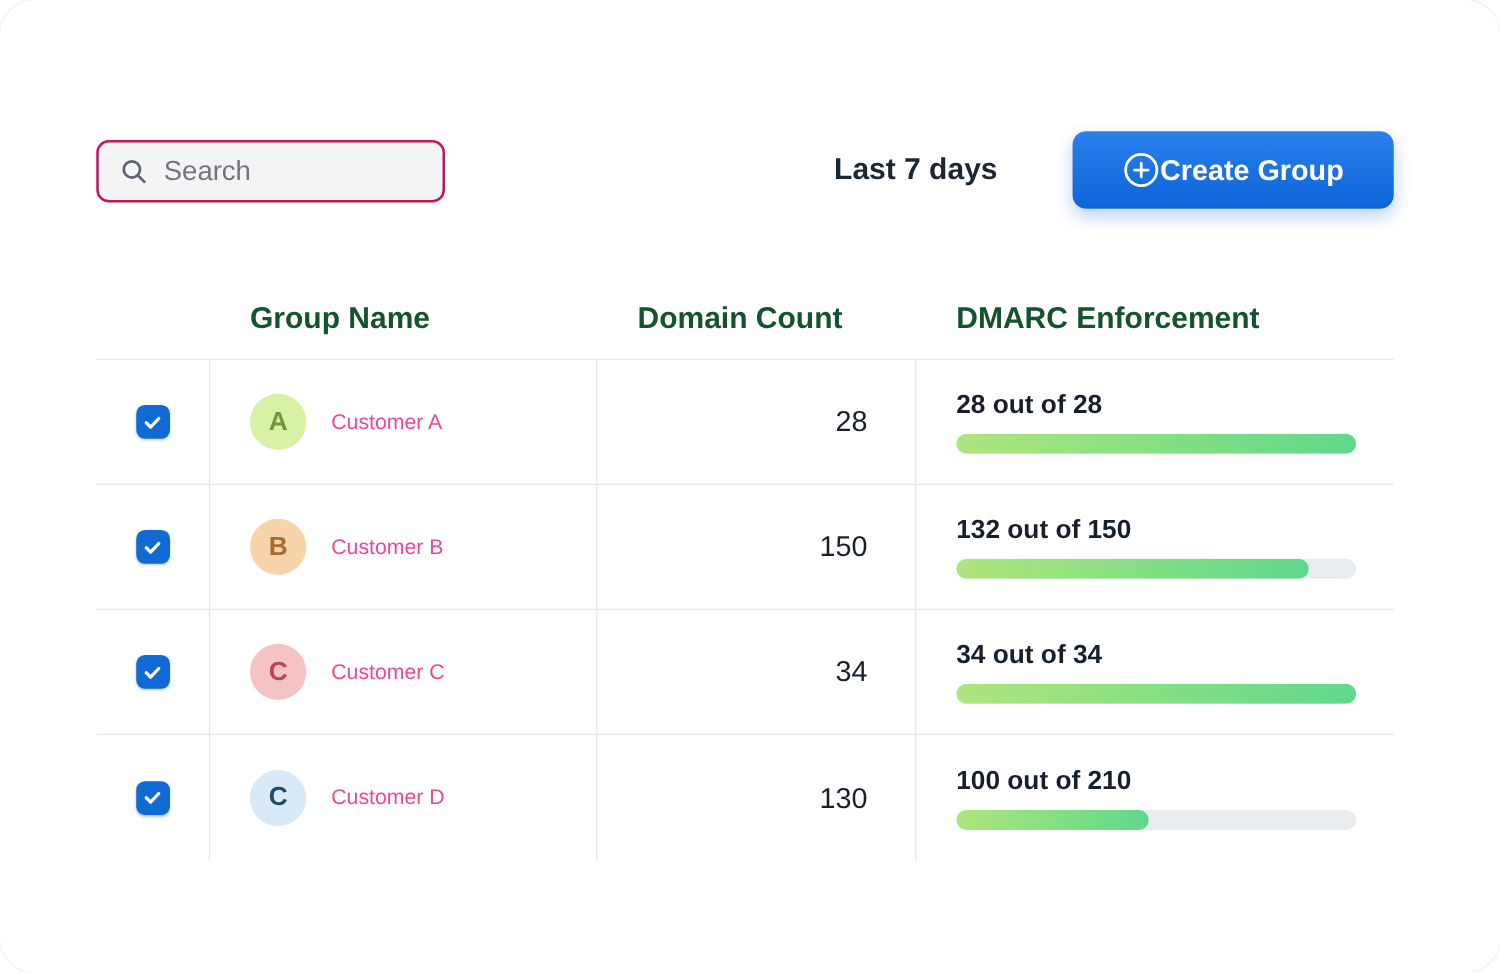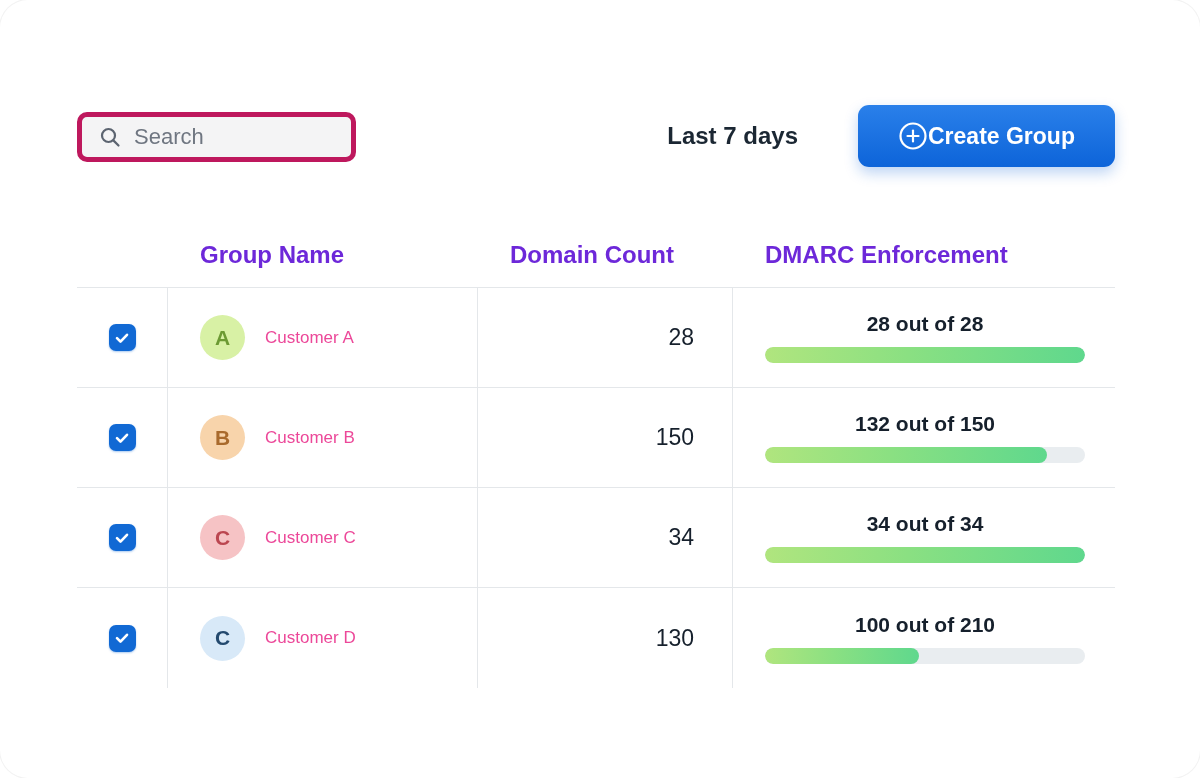--- a/index.html
+++ b/index.html
@@ -21,21 +21,21 @@
   .toolbar {
     position: absolute;
     left: 77px; right: 85px; top: 105px;
     height: 62px;
     display: flex; align-items: center;
   }
   .searchbox {
     width: 279px; height: 50px;
     margin-top: 2px;
     background: #f4f4f5;
-    border: 5px solid #be185d;
+    border: 2px solid #be185d;
     border-radius: 10px;
     display: flex; align-items: center;
     padding: 0 16px;
     gap: 12px;
   }
   .searchbox svg { flex: 0 0 auto; }
   .searchbox input {
     border: none; outline: none; background: transparent;
     font-family: inherit;
     font-size: 22px; color: #3c4552; width: 100%;
@@ -73,21 +73,21 @@
   .grid-row {
     display: grid;
     grid-template-columns: 91px 310px 255px 1fr;
   }
   .thead {
     height: 66px;
     align-items: center;
     border-bottom: 1px solid #e4e7ea;
   }
   .th {
-    font-size: 24px; font-weight: 700; color: #6d28d9;
+    font-size: 24px; font-weight: 700; color: #14532d;
     padding-left: 32px;
     white-space: nowrap;
   }
   .tr {
     height: 100px;
     border-bottom: 1px solid #e4e7ea;
   }
   .tr:last-child { border-bottom: none; }
   .td {
     display: flex; align-items: center;
@@ -116,21 +116,21 @@
   }
   .cust-link {
     font-size: 17px; font-weight: 400;
     color: #ec4899; text-decoration: none;
     cursor: pointer;
   }
 
   .td-count { justify-content: flex-end; padding-right: 38px; }
   .count-val { font-size: 23px; font-weight: 500; color: #16202c; }
 
-  .td-dmarc { padding-left: 32px; text-align: center; }
+  .td-dmarc { padding-left: 32px; }
   .dmarc-wrap { width: 320px; }
   .enf-label {
     font-size: 21px; font-weight: 600; color: #16202c;
     margin-bottom: 11px;
   }
   .progress-track {
     width: 100%; height: 16px;
     border-radius: 8px;
     background: #e9edf0;
     overflow: hidden;

